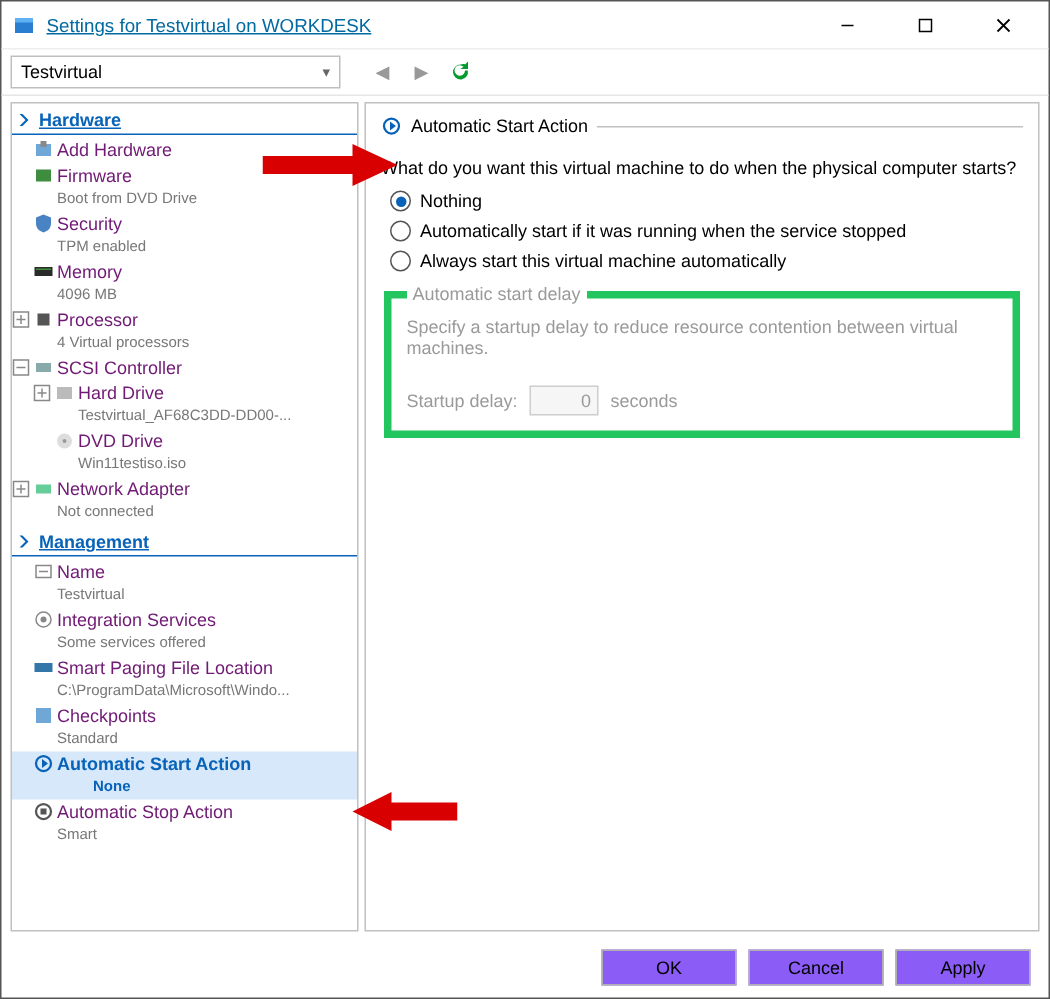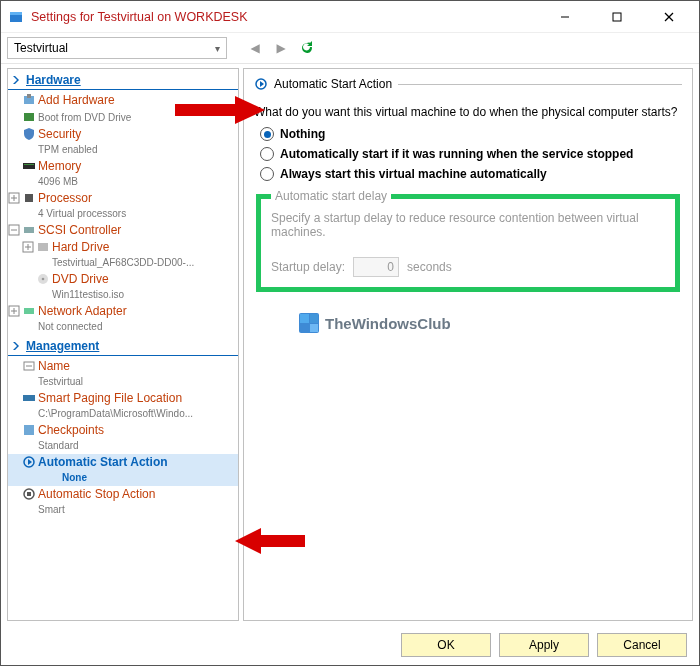--- a/index.html
+++ b/index.html
@@ -22,21 +22,21 @@
     flex-direction: column;
   }
   .titlebar {
     height: 32px;
     display: flex;
     align-items: center;
     padding: 0 8px;
     gap: 8px;
     border-bottom: 1px solid #eee;
   }
-  .titlebar .title { flex: 1; color: #b91c1c; font-size: 12.5px; }
+  .titlebar .title { flex: 1; color: #0369a1; font-size: 12.5px; text-decoration: underline; }
   .winbtn {
     width: 44px; height: 30px;
     display: flex; align-items: center; justify-content: center;
     color: #000;
   }
   .winbtn svg { width: 10px; height: 10px; }
   .toolbar {
     display: flex;
     align-items: center;
     gap: 6px;
@@ -87,21 +87,21 @@
     width: 12px; height: 12px;
     cursor: pointer;
   }
   .expcol svg { width: 12px; height: 12px; }
   .item {
     padding: 1px 4px 1px 30px;
     position: relative;
     line-height: 15px;
   }
   .item.deep { padding-left: 44px; }
-  .item .lbl { color: #c2410c; }
+  .item .lbl { color: #701a75; }
   .item .sub { color: #777; font-size: 10px; }
   .item.selected { background: #d6e8f9; }
   .item.selected .lbl { color: #0863b8; font-weight: 700; }
   .item.selected .sub { color: #0863b8; font-weight: 700; padding-left: 24px; }
   .item .ico {
     position: absolute; left: 14px; top: 1px;
     width: 14px; height: 14px;
     display:flex;align-items:center;justify-content:center;
   }
   .item.deep .ico { left: 28px; }
@@ -120,21 +120,20 @@
   }
   .pane-title-row {
     display:flex; align-items:center; gap:6px;
     color:#000;
   }
   .pane-title-row .rule { flex:1; height:1px; background:#c0c0c0; }
   .question { margin: 14px 0 8px 0; color:#000; }
   .radio-row {
     display:flex; align-items:flex-end; gap:6px;
     margin: 4px 0 6px 6px;
-    font-weight: bold;
   }
   .radio {
     width:14px;height:14px;border:1px solid #555;border-radius:50%;
     display:flex;align-items:center;justify-content:center;
   }
   .radio.checked::after {
     content:""; width:7px;height:7px;border-radius:50%;background:#0863b8;
   }
   fieldset.delaybox {
     border:5px solid #22c55e;
@@ -172,21 +171,21 @@
     height: 40px;
     display:flex;
     align-items:center;
     justify-content:flex-end;
     gap:8px;
     padding: 0 12px;
   }
   .btn {
     min-width: 90px; height:24px;
     border:1px solid #b0b0b0;
-    background:#fef9c3;
+    background:#8b5cf6;
     display:flex;align-items:center;justify-content:center;
     font-size:12px;
   }
   .arrow-annot {
     position:absolute; pointer-events:none;
     color:#d80000;
   }
 
   
   .icobox { width:14px;height:14px; }
@@ -260,20 +259,21 @@
           </span>
         <div class="lbl">Add Hardware</div>
       </div>
 
       <div class="item">
         <span class="ico icobox">
             <svg viewBox="0 0 14 14">
               <rect x="2" y="3" width="10" height="8" fill="#3e8d3e"></rect>
             </svg>
           </span>
+        <div class="lbl">Firmware</div>
         <div class="sub">Boot from DVD Drive</div>
       </div>
 
       <div class="item">
         <span class="ico icobox">
             <svg viewBox="0 0 14 14">
               <path d="M7 1l5 2v4c0 3-2 5-5 6-3-1-5-3-5-6V3z" fill="#4a83c4"></path>
             </svg>
           </span>
         <div class="lbl">Security</div>
@@ -373,20 +373,30 @@
         <span class="ico icobox">
             <svg viewBox="0 0 14 14">
               <rect x="2" y="3" width="10" height="8" fill="none" stroke="#888"></rect>
               <line x1="4" y1="7" x2="10" y2="7" stroke="#888"></line>
             </svg>
           </span>
         <div class="lbl">Name</div>
         <div class="sub">Testvirtual</div>
       </div>
 
+      <div class="item">
+        <span class="ico icobox">
+            <svg viewBox="0 0 14 14">
+              <circle cx="7" cy="7" r="5" fill="none" stroke="#888"></circle>
+              <circle cx="7" cy="7" r="2" fill="#888"></circle>
+            </svg>
+          </span>
+        <div class="lbl">Integration Services</div>
+        <div class="sub">Some services offered</div>
+      </div>
 
       <div class="item">
         <span class="ico icobox">
             <svg viewBox="0 0 14 14">
               <rect x="1" y="4" width="12" height="6" fill="#37a"></rect>
             </svg>
           </span>
         <div class="lbl">Smart Paging File Location</div>
         <div class="sub">C:\ProgramData\Microsoft\Windo...</div>
       </div>
@@ -453,42 +463,33 @@
       <fieldset class="delaybox">
         <legend>Automatic start delay</legend>
         <div>Specify a startup delay to reduce resource contention between virtual machines.</div>
         <div class="delayrow">
           <span>Startup delay:</span>
           <span class="delaynum">0</span>
           <span>seconds</span>
         </div>
       </fieldset>
 
-      <div class="watermark">
-        <span class="wm-logo">
-            <div></div>
-            <div></div>
-            <div></div>
-            <div></div>
-          </span>
-        <span>TheWindowsClub</span>
-      </div>
     </div>
 
   </div>
 
   <div class="footer">
     <div class="btn">
         <span>OK</span>
       </div>
     <div class="btn">
+        <span>Cancel</span>
+      </div>
+    <div class="btn">
         <span>Apply</span>
-      </div>
-    <div class="btn">
-        <span>Cancel</span>
       </div>
   </div>
 
 </div>
 
 <svg class="arrow-annot" style="left:175px;top:90px" width="90" height="40">
   <polygon points="90,20 60,6 60,14 0,14 0,26 60,26 60,34" fill="#d80000"></polygon>
 </svg>
 <svg class="arrow-annot" style="left:235px;top:523px" width="70" height="36">
   <polygon points="0,18 26,5 26,12 70,12 70,24 26,24 26,31" fill="#d80000"></polygon>

